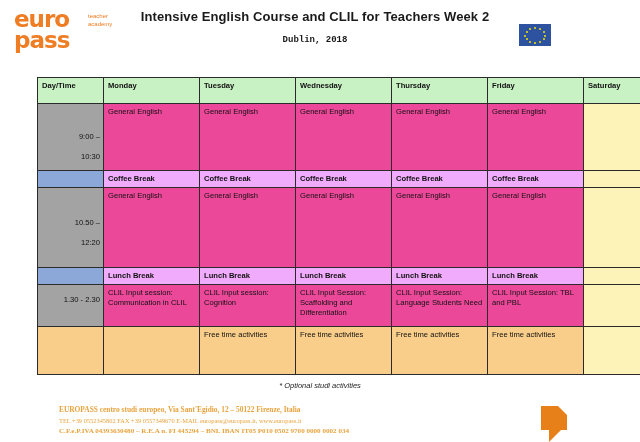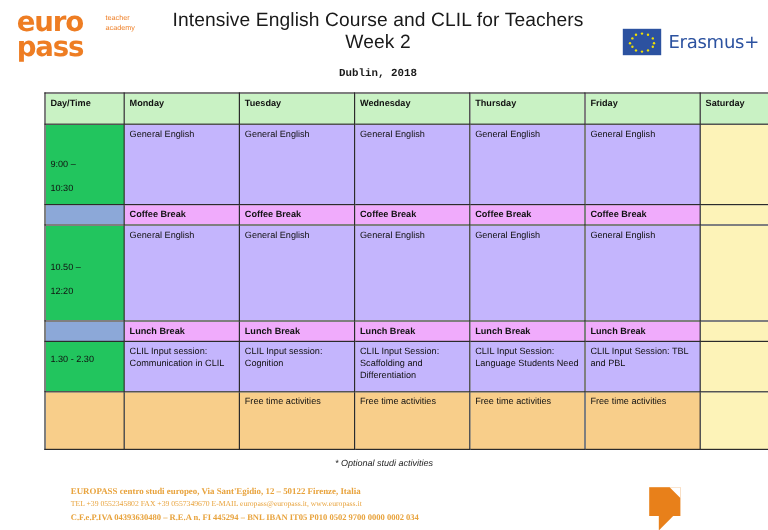--- a/index.html
+++ b/index.html
@@ -44,22 +44,22 @@
     color: #EE7D23;
     font-family: "Liberation Sans", sans-serif;
   }
   .title-block {
     position: absolute;
     left: 130px; top: 9px;
     width: 370px;
     text-align: center;
   }
   .title-main {
-    font-size: 16px;
-    font-weight: normal;
+    font-size: 13px;
+    font-weight: bold;
     color: #1a1a1a;
     letter-spacing: 0.1px;
   }
   .title-sub {
     margin-top: 11px;
     font-size: 9px;
     font-weight: bold;
     color: #1a1a1a;
     font-family: Liberation Mono, monospace;
   }
@@ -104,22 +104,22 @@
     vertical-align: top;
     padding: 3px 3px 3px 4px;
     line-height: 10px;
     overflow: hidden;
   }
   .c-time  { width: 58px; }
   .c-day   { width: 88px; }
   .c-sat   { width: 70px; }
 
   .hdr    { background: #C9F2C4; font-weight: bold; height: 19px; vertical-align: top; }
-  .timecell { background: #22c55e; }
-  .lesson { background: #c4b5fd; }
+  .timecell { background: #a3a3a3; text-align: right; }
+  .lesson { background: #ec4899; }
   .brk    { background: #f0abfc; font-weight: bold; height: 7px; padding-top: 1px; padding-bottom: 1px; }
   .empty-brk { background: #8CA8D8; }
   .sat    { background: #FDF3B8; }
   .free   { background: #F8CE8A; }
 
   .r1 { height: 62px; }
   .r2 { height: 80px; }
   .r3 { height: 42px; }
   .r4 { height: 48px; }
 
@@ -206,21 +206,20 @@
       <i class="eu-star" style="left:25px;top:10.5px"></i>
       <i class="eu-star" style="left:23.5px;top:14px"></i>
       <i class="eu-star" style="left:20px;top:16.5px"></i>
       <i class="eu-star" style="left:15px;top:17.5px"></i>
       <i class="eu-star" style="left:10px;top:16.5px"></i>
       <i class="eu-star" style="left:6.5px;top:14px"></i>
       <i class="eu-star" style="left:5px;top:10.5px"></i>
       <i class="eu-star" style="left:6.5px;top:7px"></i>
       <i class="eu-star" style="left:10px;top:4px"></i>
     </span>
-    <span class="erasmus-word">Erasmus+</span>
   </div>
 
 </div>
 
 <table class="timetable">
   <tbody>
 
     <tr>
       <td class="hdr c-time">Day/Time</td>
       <td class="hdr c-day">Monday</td>

